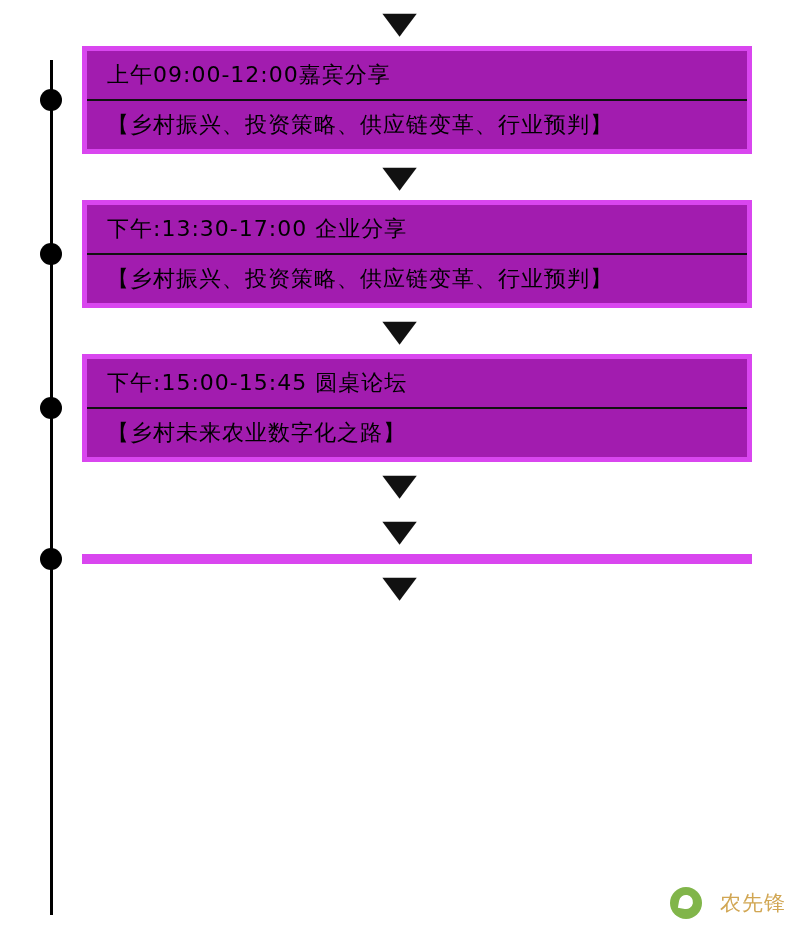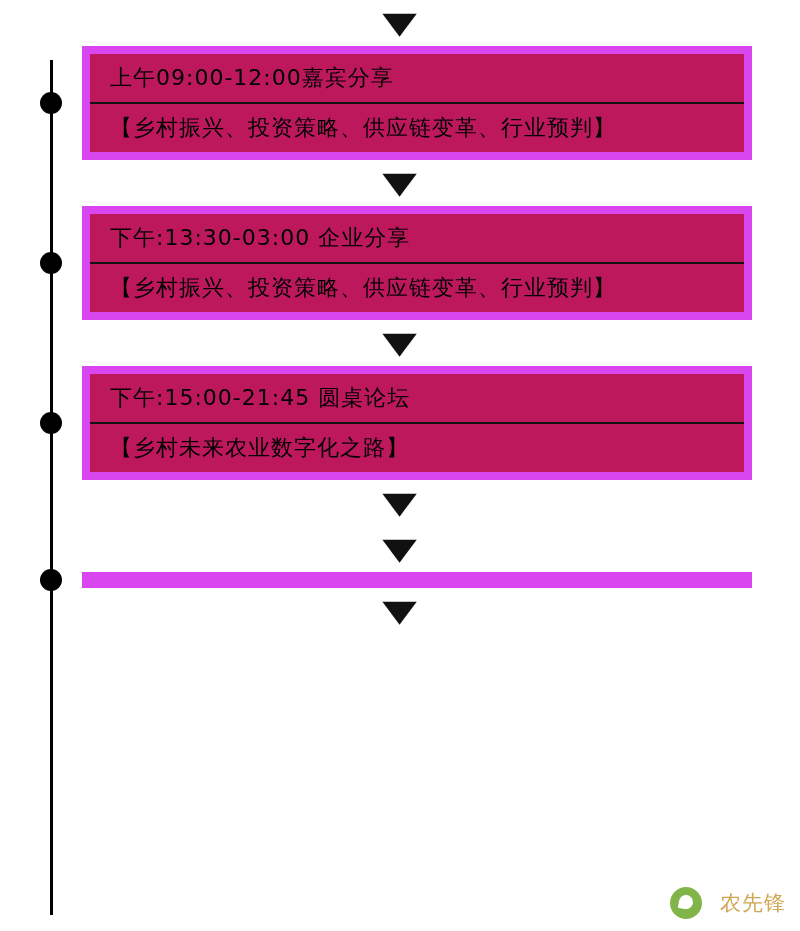--- a/index.html
+++ b/index.html
@@ -74,23 +74,23 @@
     width: 22px;
     height: 22px;
     border-radius: 50%;
     background: #000000;
     z-index: 3;
   }
 
   .card {
     margin-left: 82px;
     width: 670px;
-    border: 8px solid #d946ef;
+    border: 5px solid #d946ef;
     box-sizing: border-box;
-    background: #be185d;
+    background: #a21caf;
     position: relative;
     z-index: 2;
   }
 
   .card .line-title,
   .card .line-sub {
     padding: 9px 0 9px 20px;
     font-size: 22px;
     color: #000000;
     letter-spacing: 1px;
@@ -159,34 +159,34 @@
       </div>
     </div>
 
     <div class="row">
       <div class="arrow">
         <span class="glyph">▼</span>
       </div>
       <div class="card-wrap">
         <span class="dot"></span>
         <div class="card">
-          <div class="line-title">下午:13:30-03:00 企业分享</div>
+          <div class="line-title">下午:13:30-17:00 企业分享</div>
           <div class="line-sub">【乡村振兴、投资策略、供应链变革、行业预判】</div>
         </div>
       </div>
     </div>
 
     <div class="row">
       <div class="arrow">
         <span class="glyph">▼</span>
       </div>
       <div class="card-wrap">
         <span class="dot"></span>
         <div class="card">
-          <div class="line-title">下午:15:00-21:45 圆桌论坛</div>
+          <div class="line-title">下午:15:00-15:45 圆桌论坛</div>
           <div class="line-sub">【乡村未来农业数字化之路】</div>
         </div>
       </div>
     </div>
 
     <div class="row">
       <div class="arrow">
         <span class="glyph">▼</span>
       </div>
     </div>

